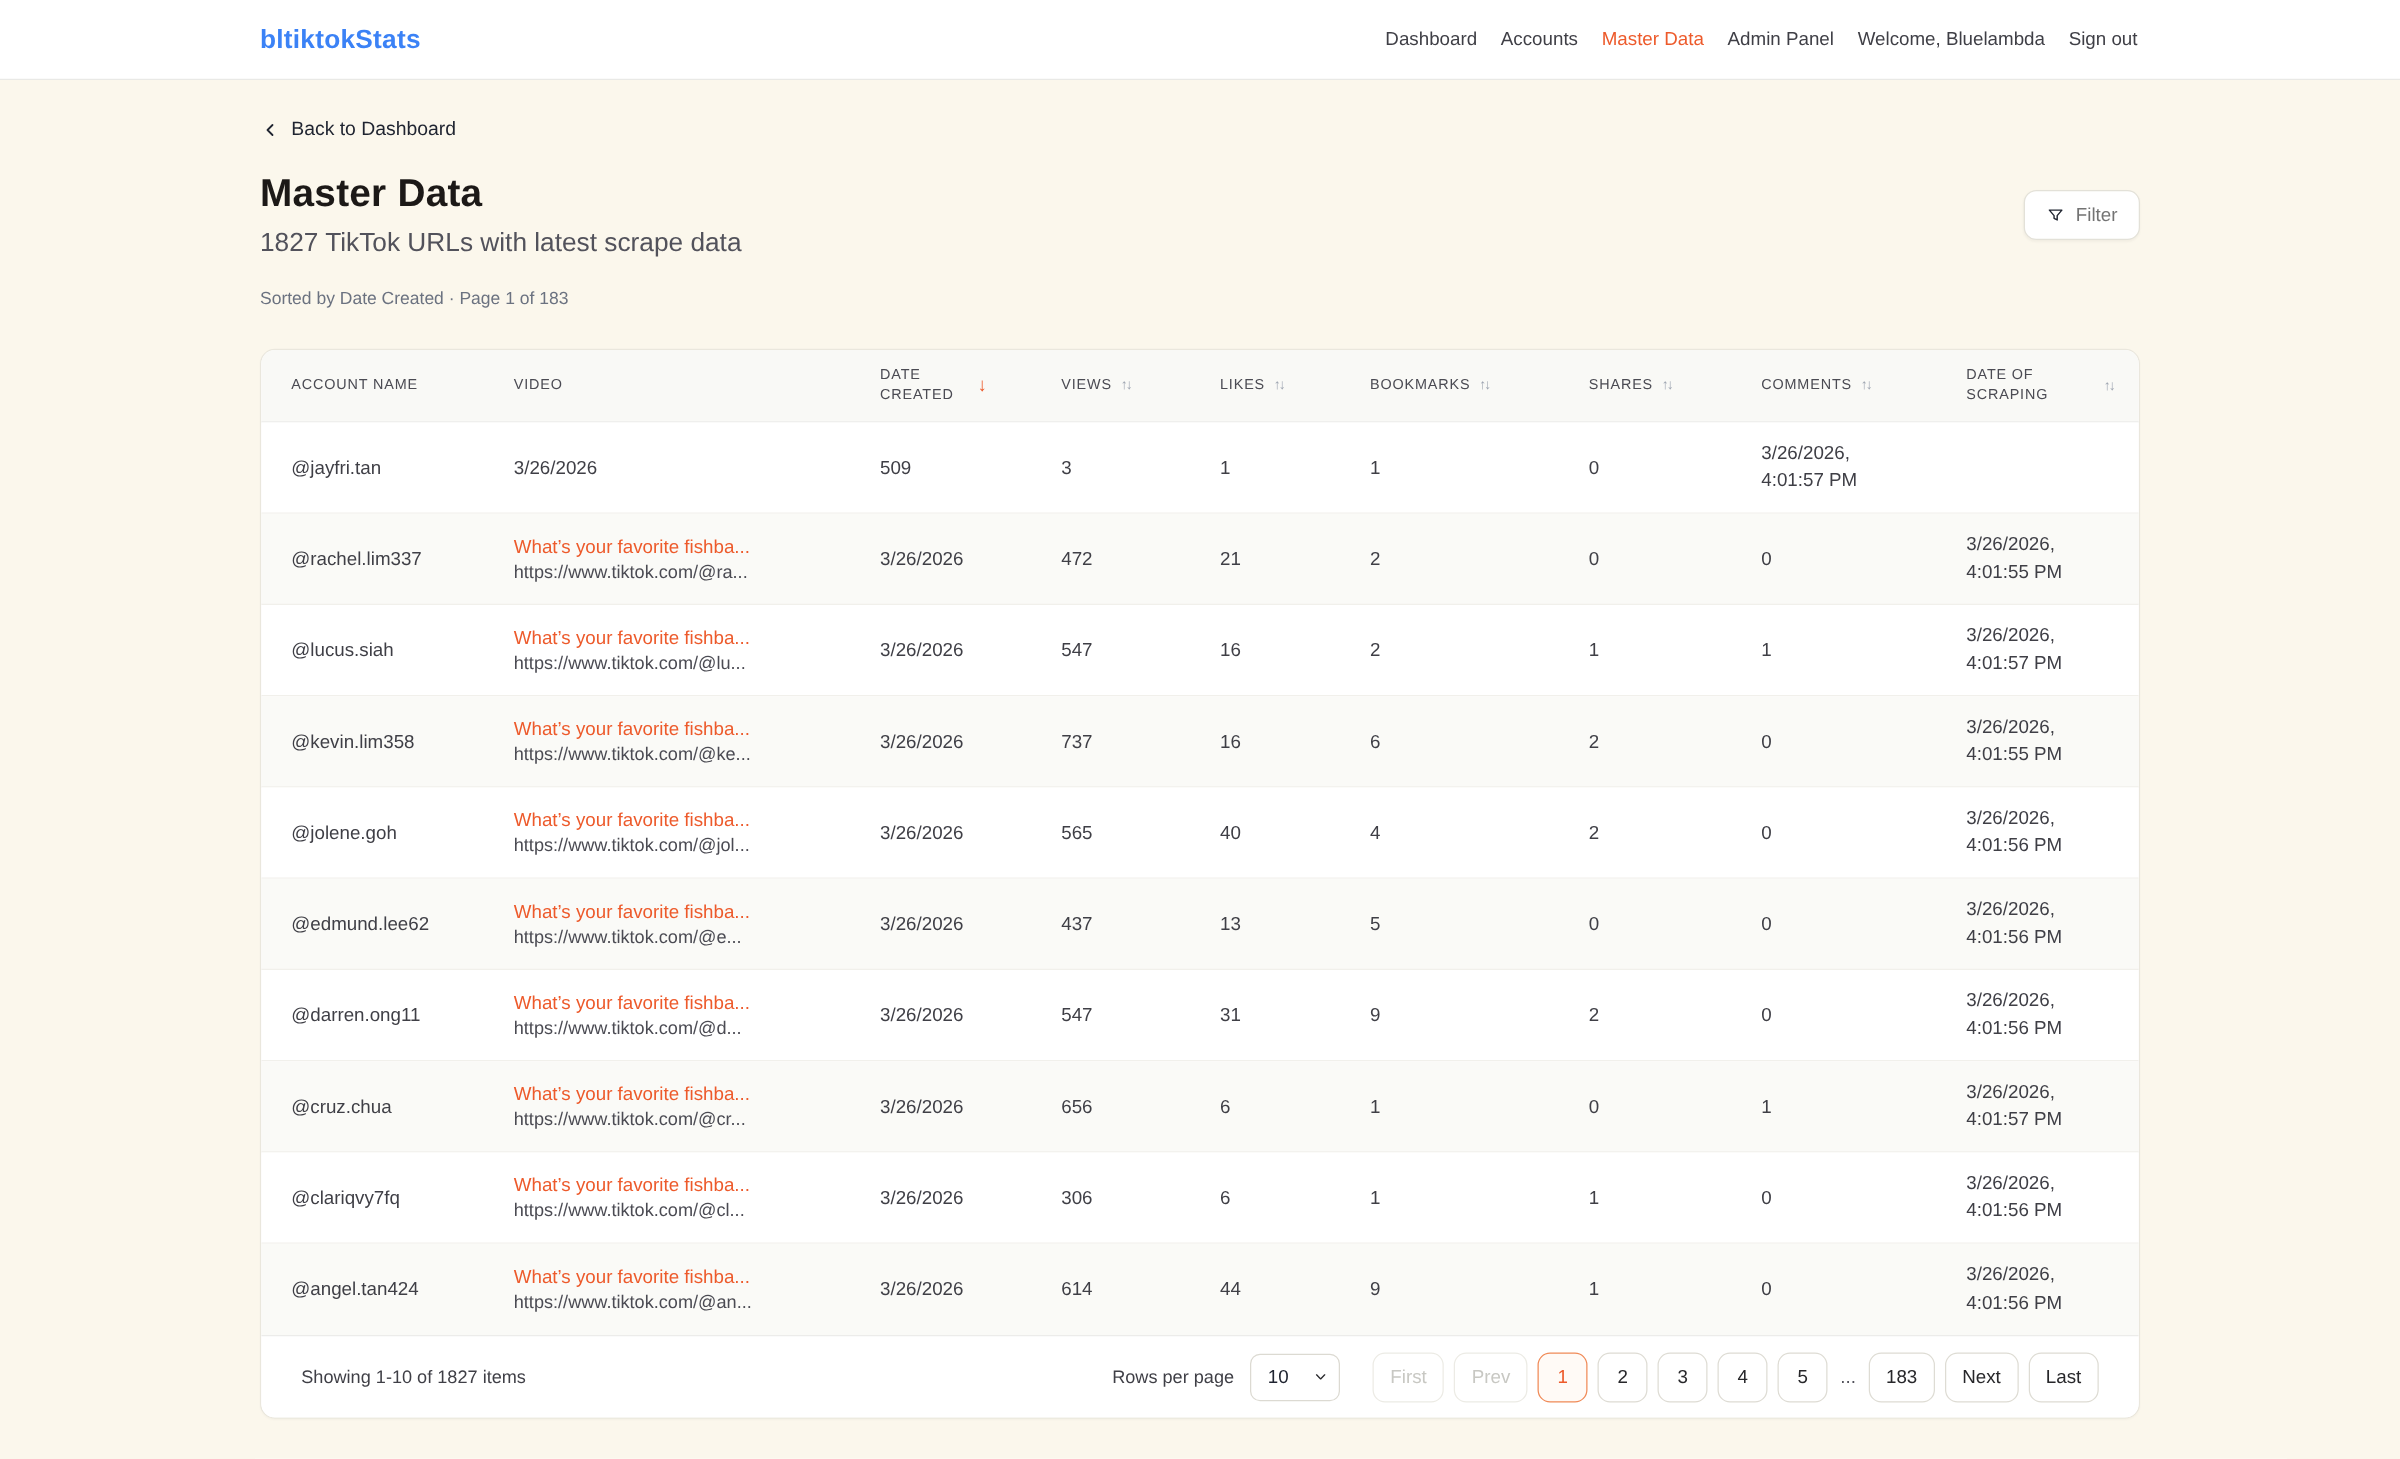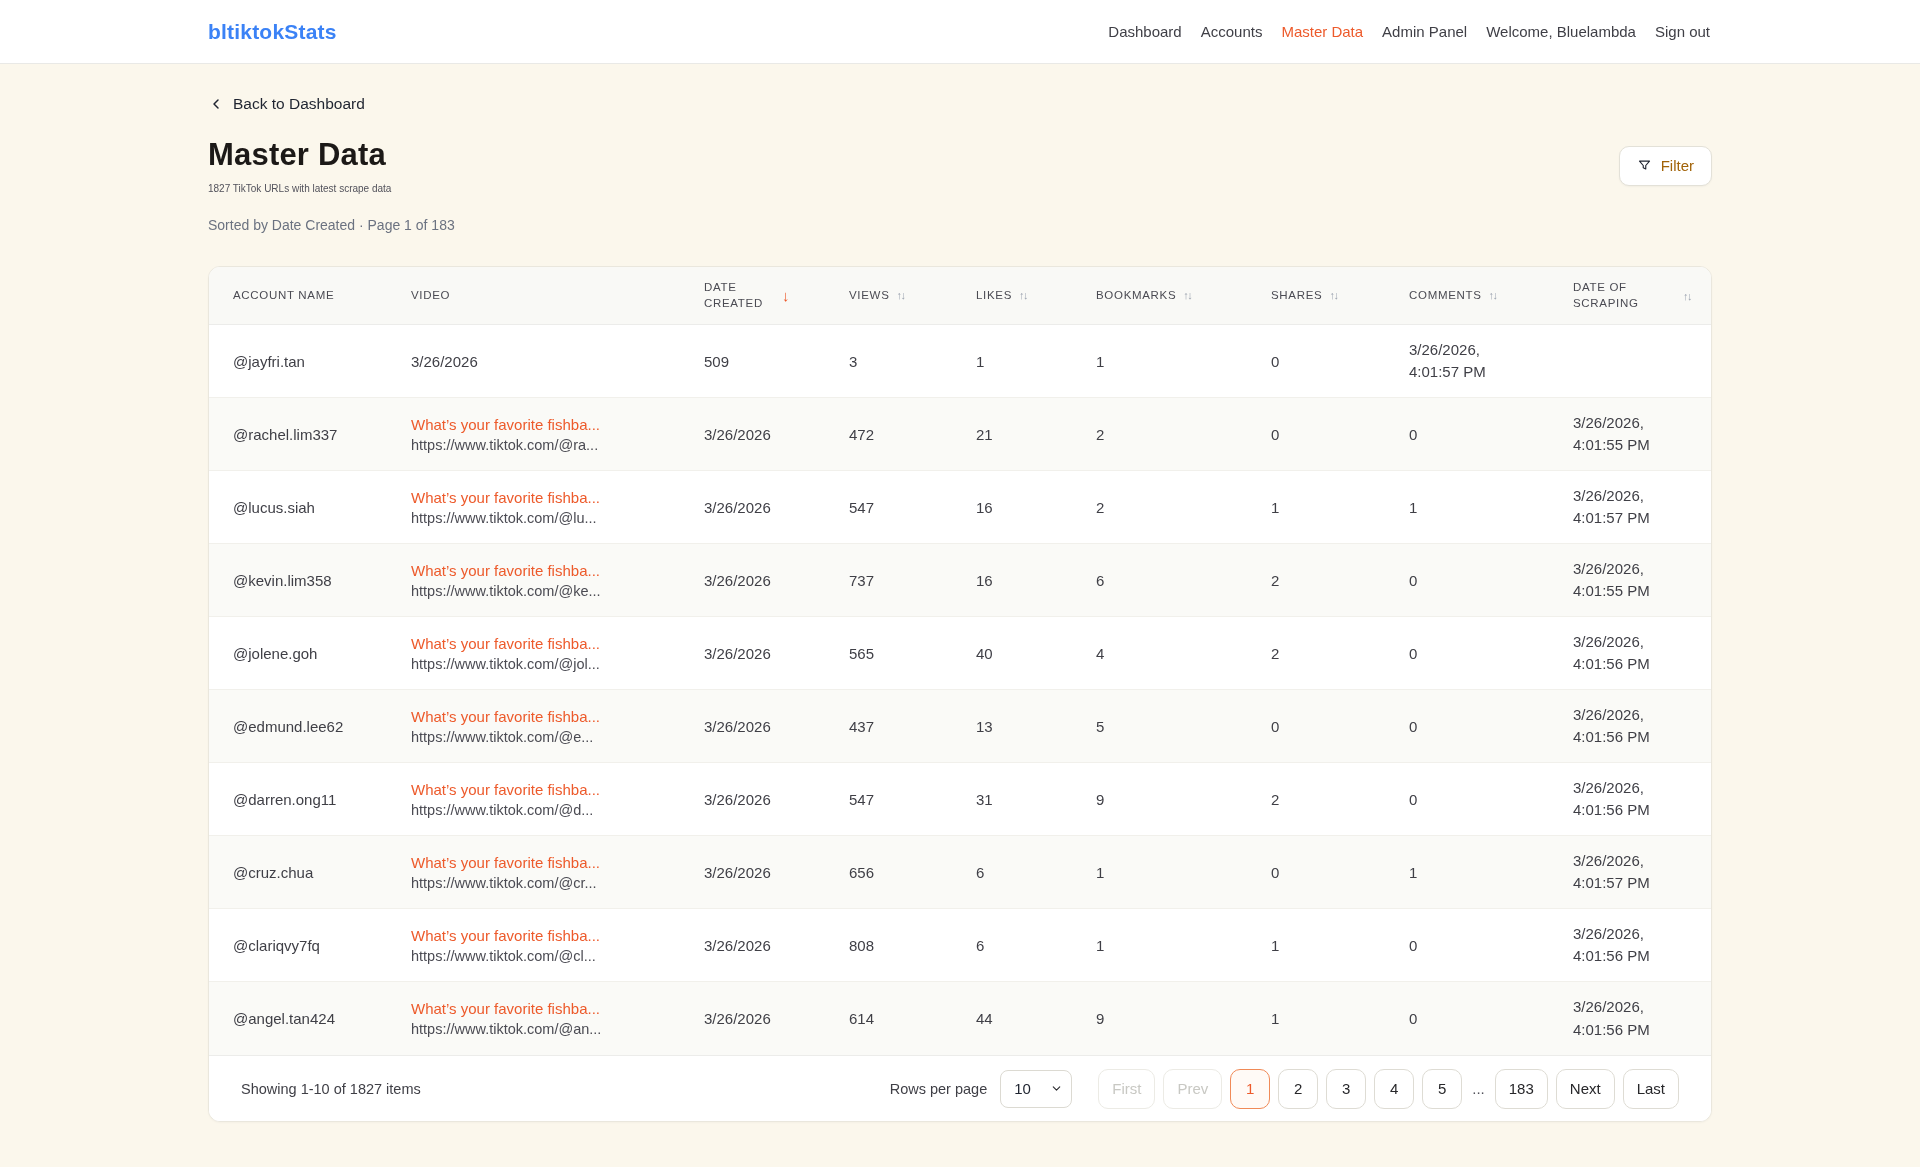--- a/index.html
+++ b/index.html
@@ -19,25 +19,25 @@
   .brand { font-size:21px; font-weight:700; color:#3b82f6; letter-spacing:.2px; }
   .nav-links { display:flex; align-items:center; gap:19px; }
   .nav-link { font-size:15px; color:#3f3f46; text-decoration:none; cursor:pointer; }
   .nav-link.active { color:#ED5A2B; }
   
   .container { width:1504px; margin:0 auto; padding-top:31px; }
   .back-row { display:flex; align-items:center; gap:9px; cursor:pointer; width:fit-content; }
   .back-row span { font-size:15.5px; color:#1f2430; }
   .title-row { display:flex; justify-content:space-between; align-items:center; margin-top:24px; }
   .page-title { font-size:31px; font-weight:700; color:#1c1917; letter-spacing:.2px; }
-  .page-subtitle { font-size:10px; color:#52525b; margin-top:10px; }
+  .page-subtitle { font-size:21px; color:#52525b; margin-top:10px; }
   .filter-btn {
     display:flex; align-items:center; gap:9px; background:#fff;
     border:1px solid #e3e1d8; border-radius:10px; height:40px; padding:0 17px;
-    font-size:15px; color:#a16207; cursor:pointer; box-shadow:0 1px 2px rgba(0,0,0,.04);
+    font-size:15px; color:#737373; cursor:pointer; box-shadow:0 1px 2px rgba(0,0,0,.04);
   }
   .sorted-info { font-size:14px; color:#6b7280; margin-top:23px; }
   
   .card {
     margin-top:33px; background:#fff; border:1px solid #eae7dd; border-radius:12px;
     box-shadow:0 1px 2px rgba(0,0,0,.03); overflow:hidden;
   }
   .grid-row {
     display:grid;
     grid-template-columns:202px 293px 145px 127px 120px 175px 138px 164px 140px;
@@ -283,21 +283,21 @@
     <div class="td"><span>1</span></div>
     <div class="td scraped"><span>3/26/2026, 4:01:57 PM</span></div>
   </div>
         <div class="grid-row tr">
     <div class="td"><span>@clariqvy7fq</span></div>
     <div class="td">
       <a class="video-title">What’s your favorite fishba...</a>
       <div class="video-url">https://www.tiktok.com/@cl...</div>
     </div>
     <div class="td"><span>3/26/2026</span></div>
-    <div class="td"><span>808</span></div>
+    <div class="td"><span>306</span></div>
     <div class="td"><span>6</span></div>
     <div class="td"><span>1</span></div>
     <div class="td"><span>1</span></div>
     <div class="td"><span>0</span></div>
     <div class="td scraped"><span>3/26/2026, 4:01:56 PM</span></div>
   </div>
         <div class="grid-row tr">
     <div class="td"><span>@angel.tan424</span></div>
     <div class="td">
       <a class="video-title">What’s your favorite fishba...</a>

